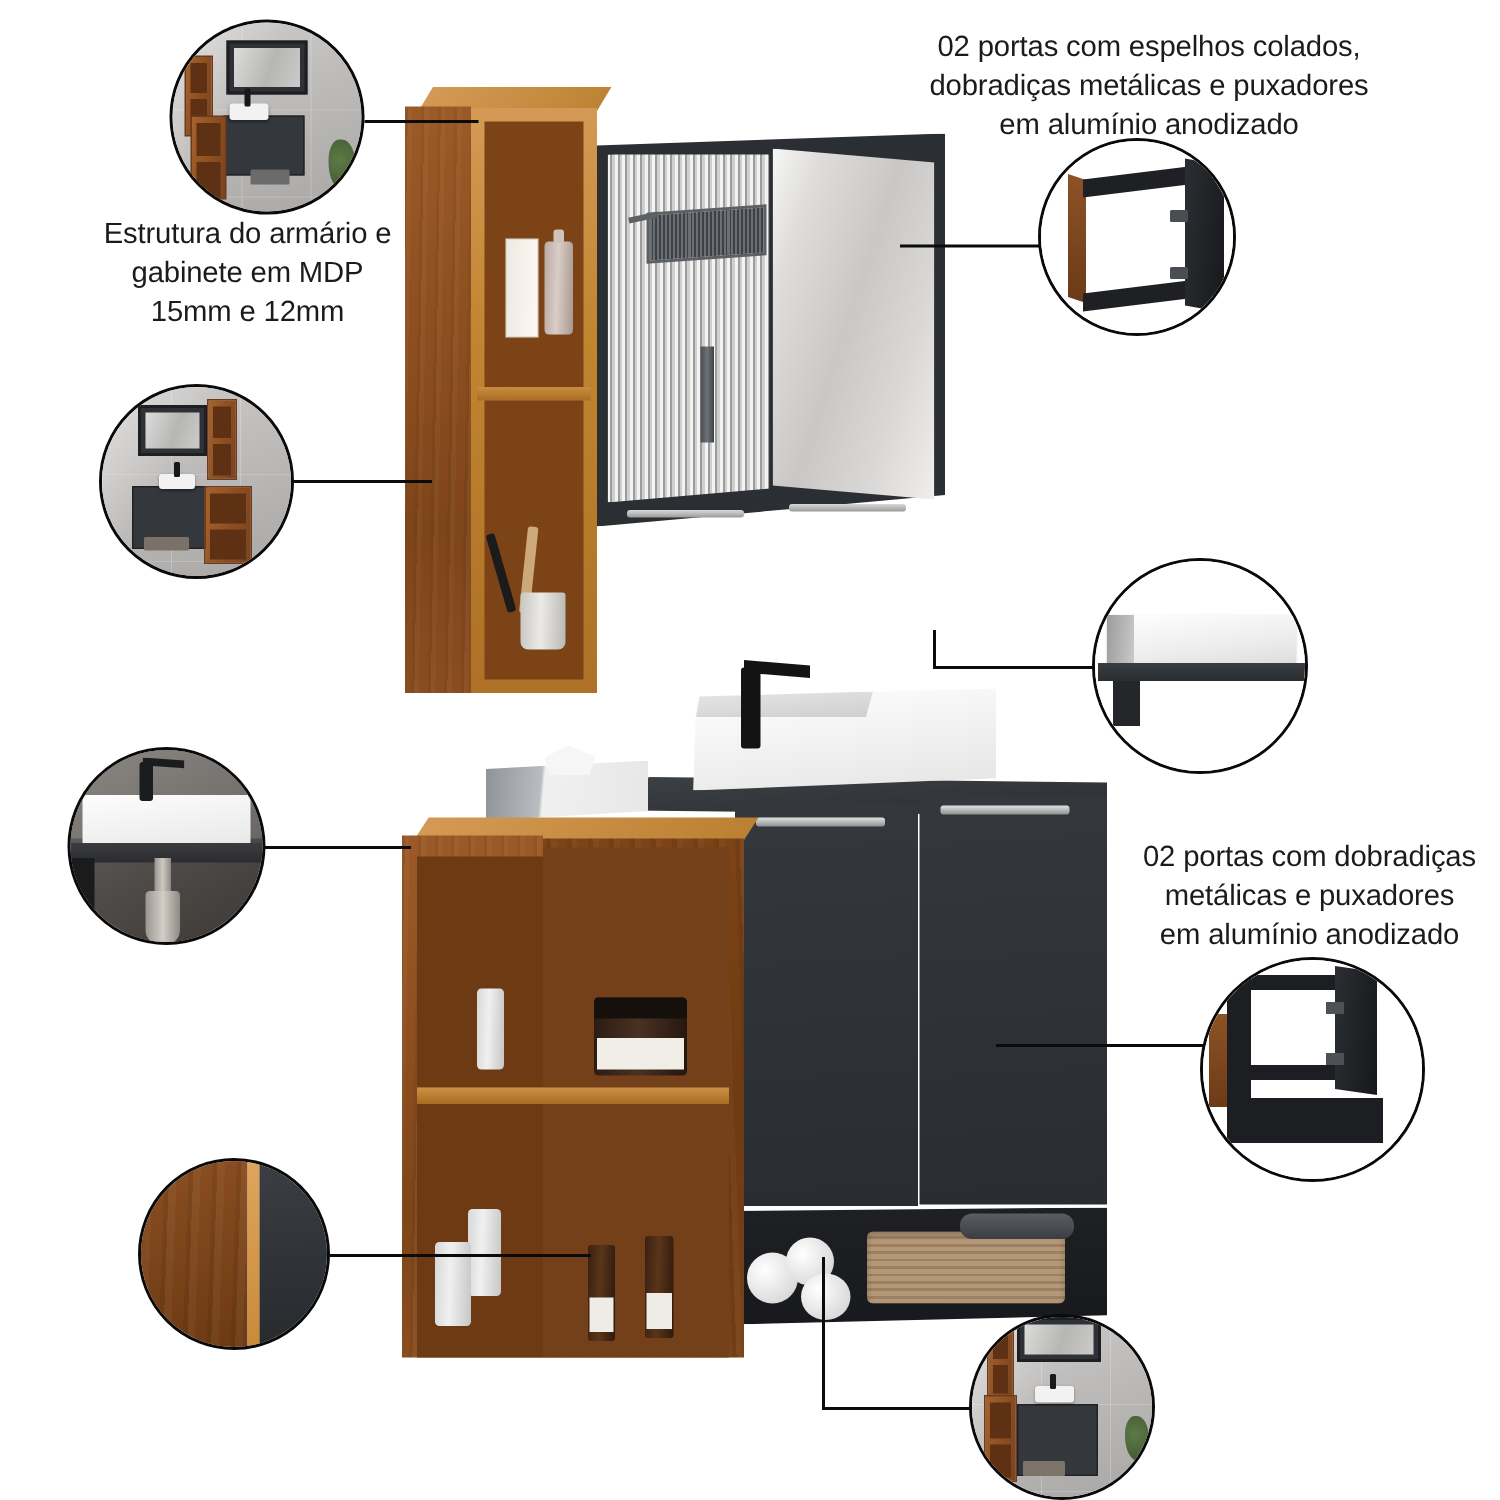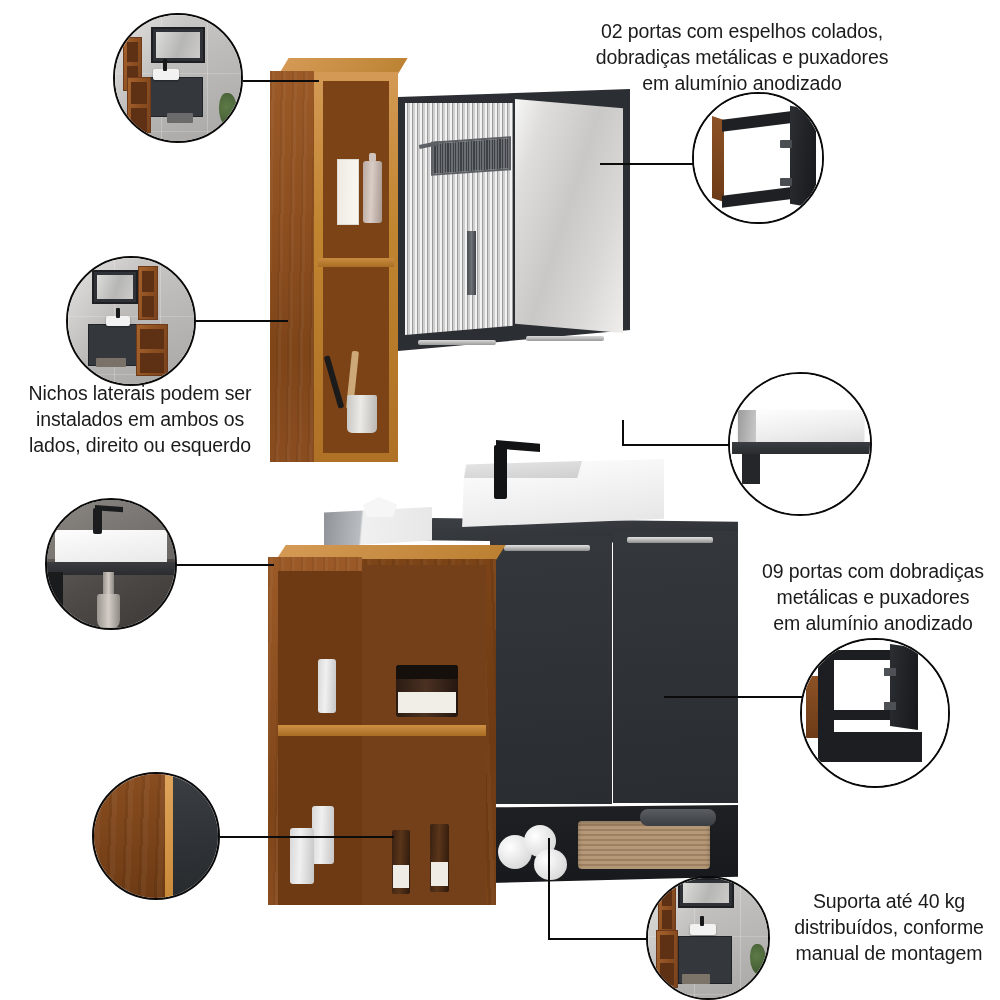--- a/index.html
+++ b/index.html
@@ -386,33 +386,30 @@
           <div class="m-woodcell" style="left:3px;top:32px;right:3px;height:22px;"></div>
         </div>
       <div class="m-dark" style="left:30px;top:58px;width:54px;height:48px;"></div>
       <div class="m-sink" style="left:42px;top:46px;width:26px;height:11px;"></div>
       <div class="m-tap" style="left:52px;top:38px;width:4px;height:10px;"></div>
       <div class="m-item" style="left:34px;top:96px;width:28px;height:10px;background:#7c7369;"></div>
       <div class="m-plant" style="left:102px;top:66px;width:16px;height:30px;"></div>
     </div>
   </div>
 
-
-  <div class="callout-text" style="left:6px;top:380px;width:268px;">Nichos laterais podem ser
-instalados em ambos os
-lados, direito ou esquerdo</div>
-
-
-
-  <div class="callout-text" style="left:566px;top:18px;width:352px;">02 portas com espelhos colados,
+  <div class="callout-text" style="left:60px;top:143px;width:210px;">Estrutura do armário e
+gabinete em MDP
+15mm e 12mm</div>
+
+
+
+
+  <div class="callout-text" style="left:590px;top:18px;width:352px;">02 portas com espelhos colados,
 dobradiças metálicas e puxadores
 em alumínio anodizado</div>
 
 
-  <div class="callout-text" style="left:748px;top:558px;width:250px;">09 portas com dobradiças
+  <div class="callout-text" style="left:748px;top:558px;width:250px;">02 portas com dobradiças
 metálicas e puxadores
 em alumínio anodizado</div>
 
-  <div class="callout-text" style="left:780px;top:888px;width:218px;">Suporta até 40 kg
-distribuídos, conforme
-manual de montagem</div>
 
 </div>
 
 </body></html>

